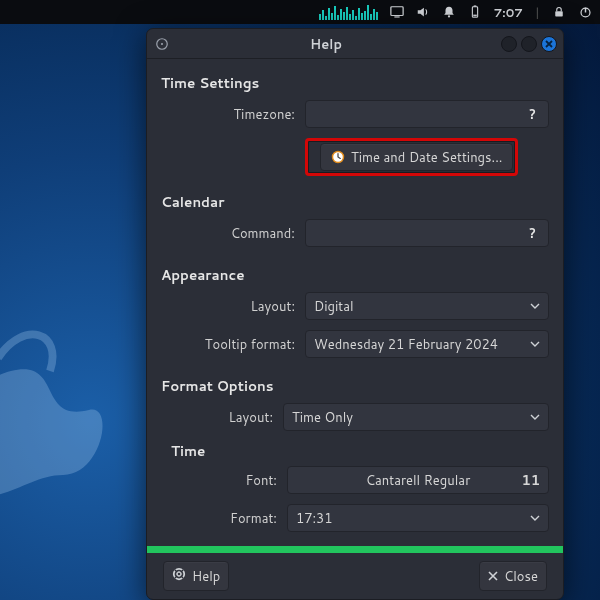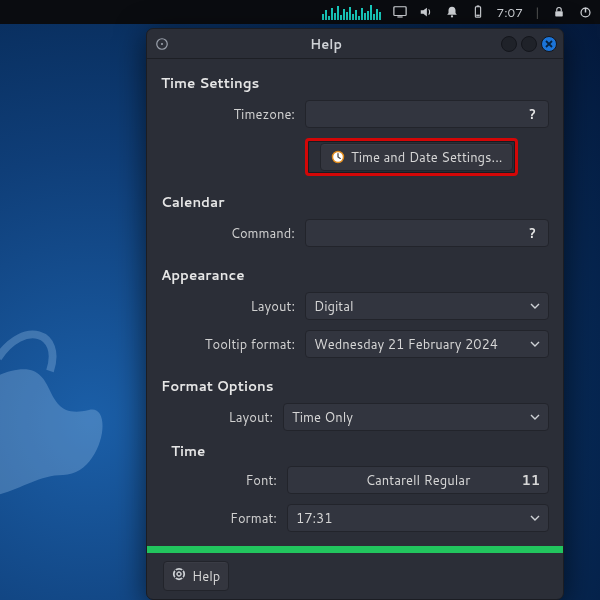--- a/index.html
+++ b/index.html
@@ -19,21 +19,21 @@
   
   .panel {
     position: absolute; top: 0; left: 0; right: 0; height: 24px;
     background: #0a0c10; display: flex; align-items: center;
     color: #cfd2d6; padding: 0 8px; gap: 12px; font-size: 12px;
   }
   .panel .spacer { flex: 1; }
   .panel .bars { display: flex; align-items: flex-end; gap: 1px; height: 16px; }
   .panel .bars span { width: 2px; background: #19e0d0; display: block; opacity:.9;}
   .panel .ico { width: 14px; height: 14px; display: inline-flex; align-items:center; justify-content:center; }
-  .panel .time { font-weight: 400; }
+  .panel .time { font-weight: 700; }
   
   .window {
     position: absolute; left: 146px; top: 28px; width: 418px; height: 572px;
     background: #2b2e37; border: 1px solid #1b1d23; border-radius: 7px;
     display: flex; flex-direction: column; box-shadow: 0 6px 30px rgba(0,0,0,.6);
   }
   .titlebar {
     height: 30px; display: flex; align-items: center; padding: 0 6px 0 8px;
     border-bottom: 1px solid #1d1f25; color: #cfd2d6; font-weight: 600;
   }
@@ -284,14 +284,22 @@
       <span>
         <svg width="14" height="14" viewBox="0 0 16 16">
             <circle cx="8" cy="8" r="6" fill="none" stroke="#cfd2d6" stroke-width="2"></circle>
             <circle cx="8" cy="8" r="2.3" fill="none" stroke="#cfd2d6" stroke-width="1.6"></circle>
             <path d="M3 3l3 3M13 3l-3 3M3 13l3-3M13 13l-3-3" stroke="#2b2e37" stroke-width="1.6"></path>
           </svg>
       </span>
       <span>Help</span>
     </div>
     <div class="spacer"></div>
+    <div class="btn small">
+      <span>
+        <svg width="10" height="10" viewBox="0 0 10 10">
+            <path d="M1 1l8 8M9 1l-8 8" stroke="#cfd2d6" stroke-width="1.6"></path>
+          </svg>
+      </span>
+      <span>Close</span>
+    </div>
   </div>
 </div>
 
 </body></html>

